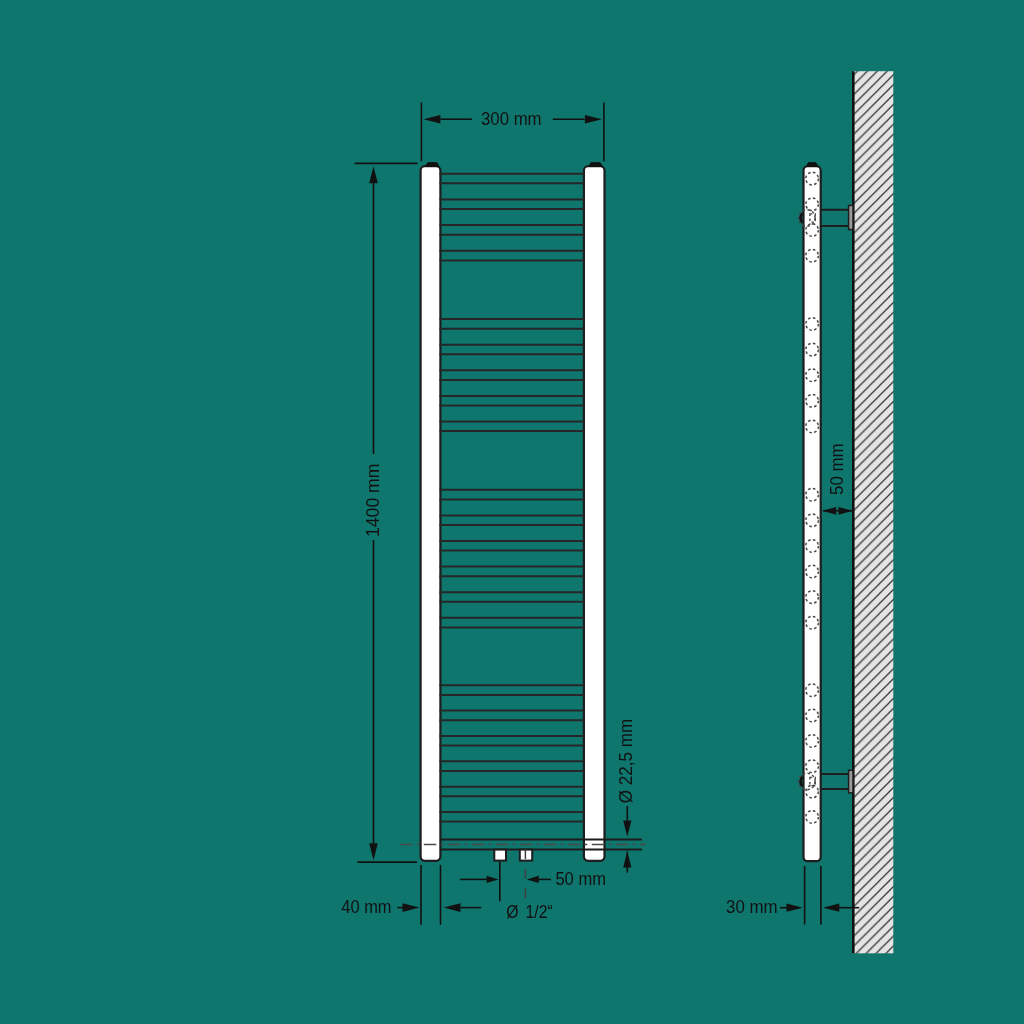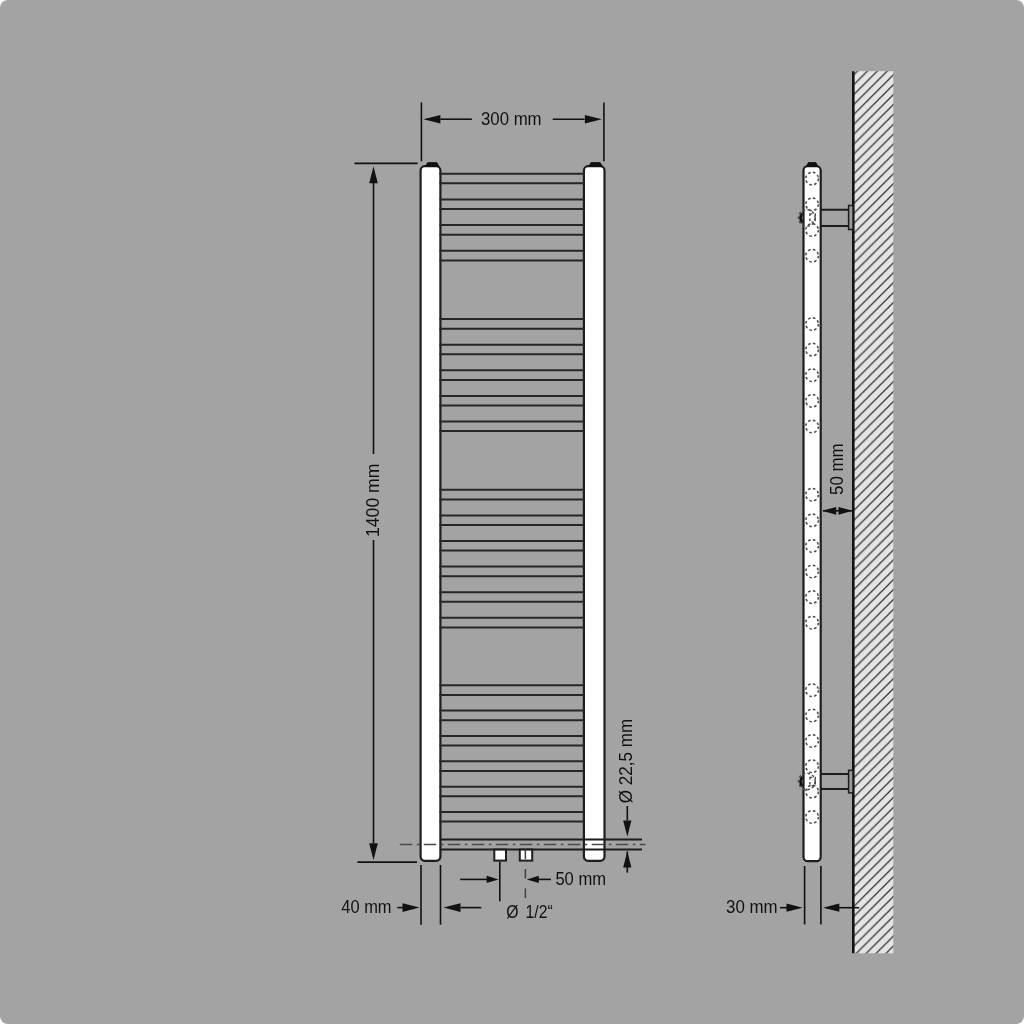--- a/index.html
+++ b/index.html
@@ -1,16 +1,16 @@
 <!DOCTYPE html>
 <html><head>
 <meta charset="utf-8">
 <style>
   html,body{margin:0;padding:0;background:#ffffff;}
-  .page{width:1024px;height:1024px;position:relative;background:#a3a3a3;overflow:hidden;border-radius:8px;}
+  .page{width:1024px;height:1024px;position:relative;background:#0f766e;overflow:hidden;}
   text{font-family:"Liberation Sans",sans-serif;fill:#111;}
 </style>
 </head>
 <body>
 <div class="page">
 <svg width="1024" height="1024" viewBox="0 0 1024 1024">
 <defs>
 <pattern id="hatch" width="9.9" height="9.9" patternUnits="userSpaceOnUse" patternTransform="translate(-2,0)">
   <rect width="9.9" height="9.9" fill="#e4e4e4"></rect>
   <path d="M-2.5,2.5 L2.5,-2.5 M0,9.9 L9.9,0 M7.4,12.4 L12.4,7.4" stroke="#363636" stroke-width="1.25"></path>

